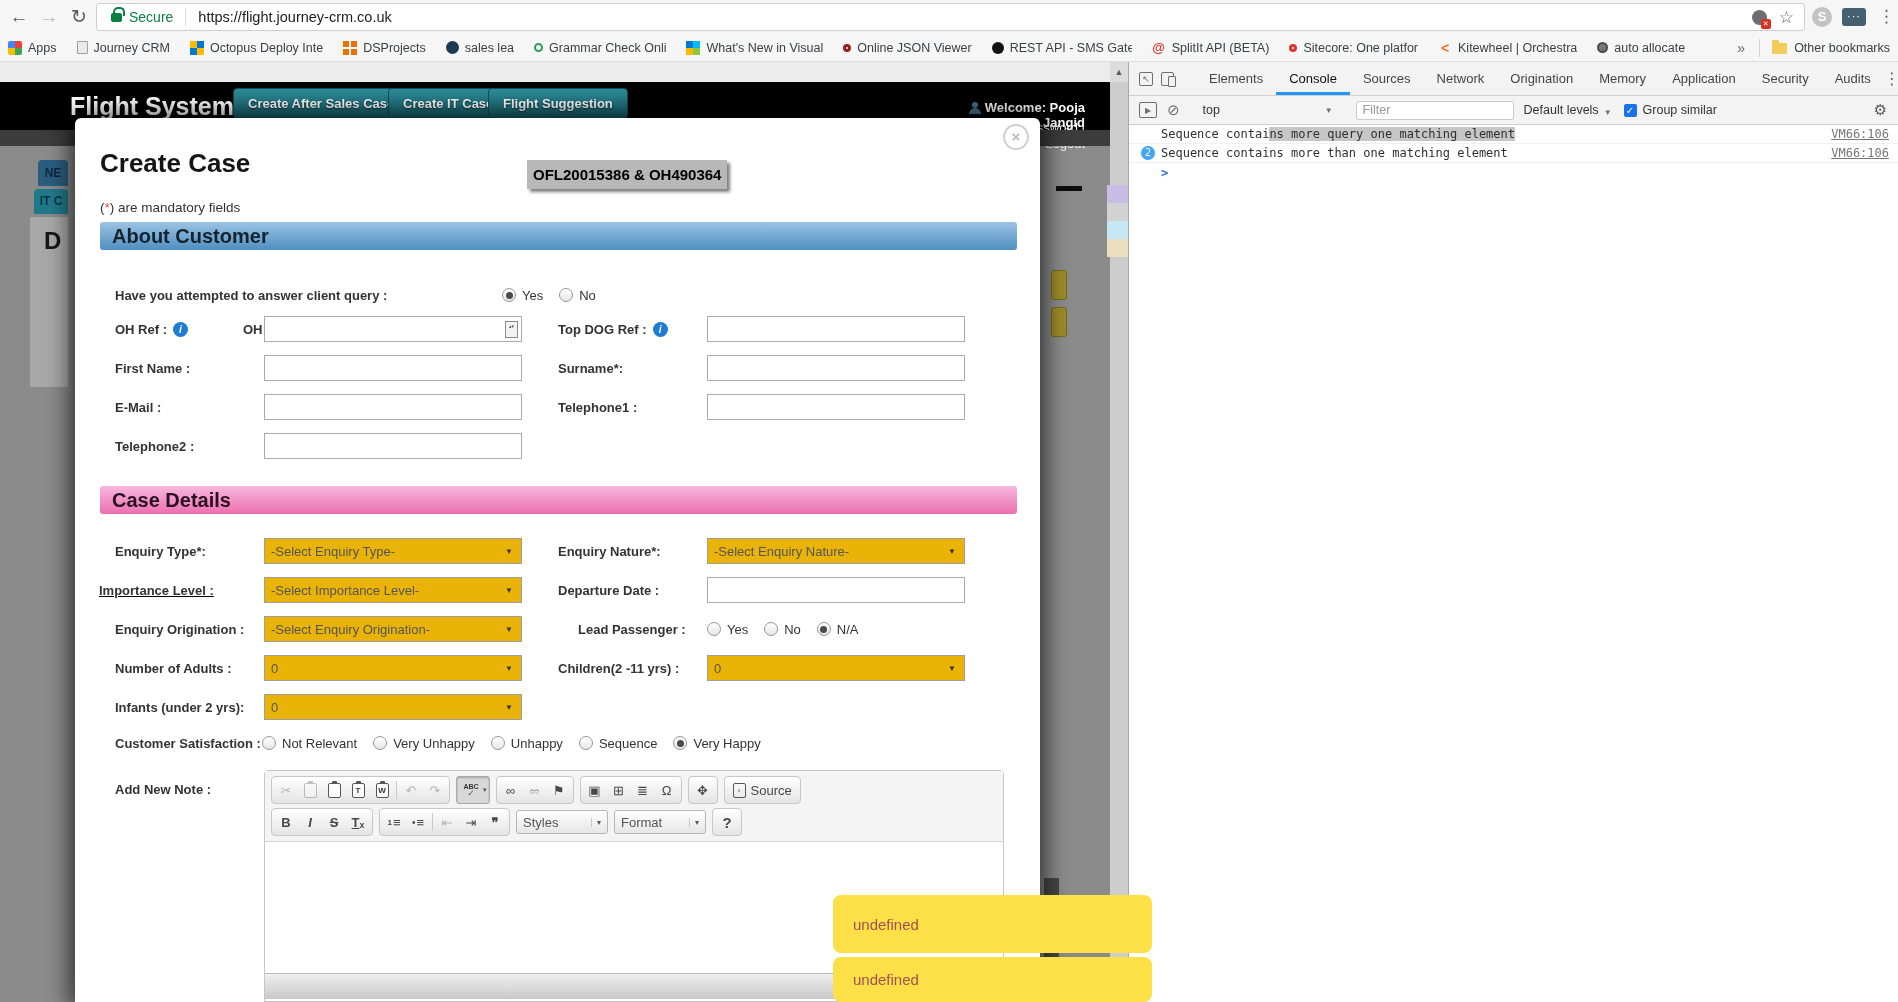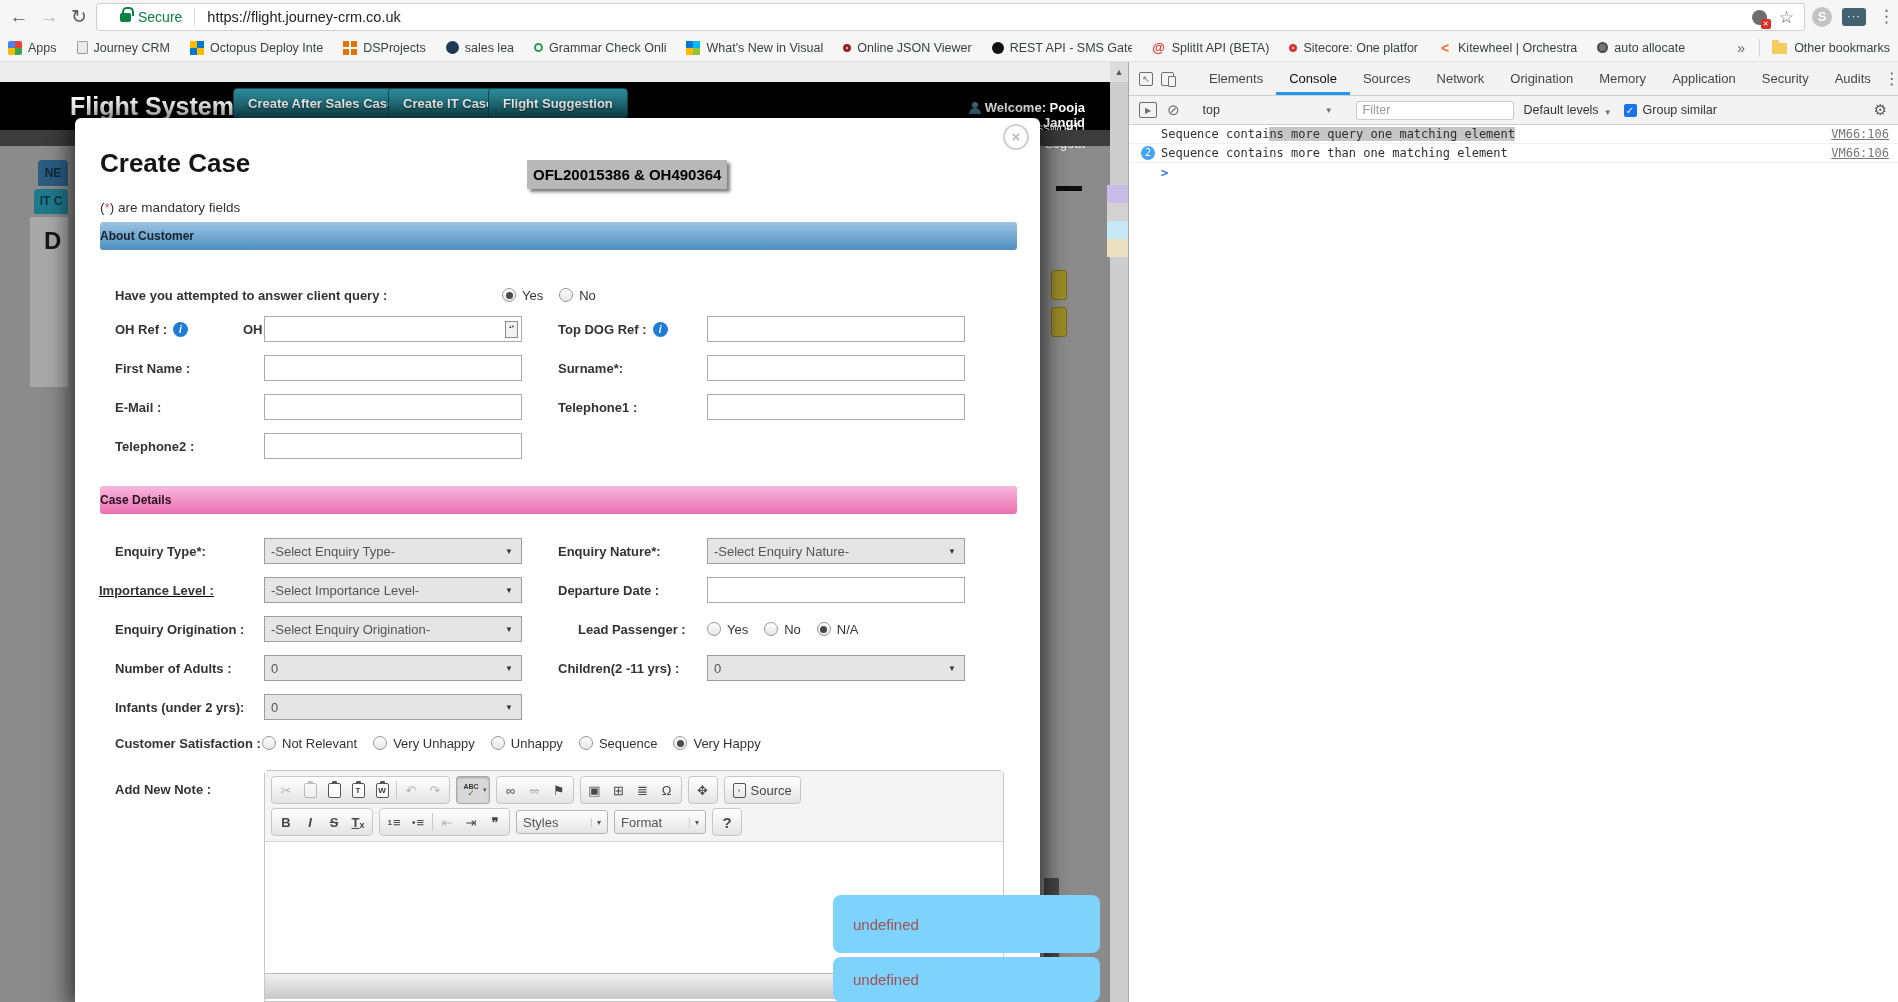--- a/index.html
+++ b/index.html
@@ -6,21 +6,21 @@
   html,body { width:1898px; height:1002px; overflow:hidden; background:#fff;
               font-family:"Liberation Sans", sans-serif; }
   #screen { position:relative; width:1898px; height:1002px; overflow:hidden; background:#fff; }
   .abs { position:absolute; }
   .mono { font-family:"DejaVu Sans Mono", monospace; }
 
   
   #chrome-bar { left:0; top:0; width:1898px; height:34px; background:#f6f6f6; }
   .navbtn { font-size:19px; color:#5a5a5a; top:4px; width:26px; height:26px; text-align:center; line-height:26px; }
   .navbtn.disabled { color:#b9b9b9; }
-  #omnibox { left:96px; top:3px; width:1709px; height:28px; background:#fff; border:1px solid #cfcfcf; border-radius:3px; display:flex; align-items:center;padding-left:9px; }
+  #omnibox { left:96px; top:3px; width:1709px; height:28px; background:#fff; border:1px solid #cfcfcf; border-radius:3px; display:flex; align-items:center; }
   .lockicon { width:11px; height:9px; background:#0b8043; border-radius:2px; position:relative; margin:0 7px 0 14px; }
   .lockicon:before { content:""; position:absolute; left:1.5px; top:-6px; width:8px; height:7px; border:2px solid #0b8043; border-bottom:none; border-radius:5px 5px 0 0; }
   #secure-label { color:#0b8043; font-size:14px; }
   .omni-sep { width:1px; height:18px; background:#d9d9d9; margin:0 12px; }
   #url-text { color:#202124; font-size:14.5px; flex:1; }
   #key-badge { position:relative; width:15px; height:15px; background:#6b6f73; border-radius:50% 50% 30% 50%; margin-right:12px; }
   #key-badge .badge { position:absolute; right:-4px; bottom:-4px; width:10px; height:10px; background:#d93025; border-radius:2px; color:#fff; font-size:7px; line-height:10px; text-align:center; }
   #omni-star { font-size:17px; color:#5f6368; margin-right:10px; }
   #skype-ic { left:1812px; top:7px; width:20px; height:20px; border-radius:50%; background:#c3c3c3; color:#fff; font-weight:bold; font-size:13px; text-align:center; line-height:20px; }
   #ext-ic { left:1842px; top:8px; width:24px; height:18px; background:#44616f; border-radius:3px; color:#fff; font-size:11px; letter-spacing:1px; text-align:center; line-height:16px; }
@@ -76,28 +76,28 @@
   #pg-scroll .arrow { width:18px; height:20px; background:#dcdcdc; color:#5a5a5a; font-size:9px; text-align:center; line-height:20px; }
   .sb-block { position:absolute; left:-3px; width:21px; height:18px; }
 
   
   #modal { left:75px; top:118px; width:965px; height:884px; background:#fff; border-radius:6px 6px 0 0; box-shadow:0 0 22px 6px rgba(0,0,0,.62); z-index:5; }
   #modal-close { left:928px; top:6px; width:26px; height:26px; border:2px solid #cfcfcf; border-radius:50%; color:#b9b9b9; font-size:15px; font-weight:bold; text-align:center; line-height:22px; }
   #modal-title { left:25px; top:30px; font-size:26px; font-weight:bold; color:#151515; }
   #modal-ref { left:452px; top:42px; font-size:15px; font-weight:bold; color:#000; background:#b8b8b8; padding:6px 6px; box-shadow:3px 3px 3px rgba(0,0,0,.5); white-space:nowrap; }
   #mandatory-note { left:25px; top:82px; font-size:13.5px; color:#333; }
   .red { color:#d9534f; }
-  .sec-bar { left:25px; width:917px; height:28px; border-radius:3px; font-size:12px; font-weight:bold; line-height:28px; color:#14232e; }
+  .sec-bar { left:25px; width:917px; height:28px; border-radius:3px; font-size:20px; font-weight:bold; line-height:28px; padding-left:12px; color:#14232e; }
   #sec-about { top:104px; background:linear-gradient(#9cc3e3,#4f8fc0); }
   #sec-details { top:368px; background:linear-gradient(#f6b8de,#ec6fb0); color:#2b1020; }
   .flabel { font-size:13px; font-weight:bold; color:#333; white-space:nowrap; }
   .fg { position:absolute; display:flex; align-items:center; height:26px; }
   .tbox { width:258px; height:26px; border:1px solid #ababab; background:#fff; position:relative; }
   .stepper { position:absolute; right:3px; top:4px; width:13px; height:17px; border:1px solid #8a8a8a; background:#f2f2f2; font-size:5px; line-height:8px; text-align:center; color:#555; }
-  .selbox { width:258px; height:26px; border:1px solid #9e9e9e; background:#e5e5e5; display:flex; align-items:center; font-size:13px; color:#555; padding:0 6px; position:relative; }
+  .selbox { width:258px; height:26px; border:1px solid #9e9e9e; background:#eab308; display:flex; align-items:center; font-size:13px; color:#555; padding:0 6px; position:relative; }
   .selbox .arr { position:absolute; right:8px; font-size:8px; color:#333; }
   .radio { width:14px; height:14px; border:1px solid #979797; border-radius:50%; background:linear-gradient(#fff,#e6e6e6); display:inline-flex; align-items:center; justify-content:center; flex:0 0 auto; }
   .radio.checked:after { content:""; width:7px; height:7px; border-radius:50%; background:#4a4a4a; }
   .ropt { display:flex; align-items:center; gap:6px; font-size:13px; font-weight:bold; color:#444; margin-right:16px; }
   .ropt.normal { font-weight:normal; color:#333; }
   .info-ic { width:15px; height:15px; border-radius:50%; background:#1f7cd6; color:#fff; font-size:10px; font-weight:bold; font-style:italic; text-align:center; line-height:15px; margin-left:6px; flex:0 0 auto; }
 
   
   #editor { left:189px; top:652px; width:740px; height:232px; border:1px solid #c6c6c6; border-radius:4px 4px 0 0; background:#fff; }
   .tb-row { display:flex; align-items:center; gap:6px; padding:5px 6px 2px 6px; background:#f4f4f4; }
@@ -112,21 +112,21 @@
   .spell { display:flex; flex-direction:column; align-items:center; line-height:1; }
   .spell .a { font-size:7px; font-weight:bold; color:#333; }
   .spell .c { font-size:9px; color:#2d7d2d; margin-top:-1px; }
   .ddbtn { display:flex; align-items:center; justify-content:space-between; width:92px; height:24px; border:1px solid #b5b5b5; border-radius:3px; background:linear-gradient(#fff,#e6e6e6); font-size:13px; color:#555; padding:0 6px; }
   .ddbtn .arr { font-size:8px; color:#555; border-left:1px solid #c9c9c9; padding-left:5px; }
   .src-ic { width:13px; height:15px; border:1.5px solid #555; border-radius:2px; font-size:8px; color:#555; display:flex; align-items:center; justify-content:center; margin-right:5px; }
   #ed-content { height:131px; background:#fff; }
   #ed-footer { height:26px; background:linear-gradient(#efefef,#c9c9c9); border-top:1px solid #bbb; }
 
   
-  .toast { left:833px; width:267px; background:#7dd3fc; border-radius:8px; color:#a05252; font-size:15px; z-index:9; padding-left:20px; display:flex; align-items:center; }
+  .toast { left:833px; width:319px; background:#fde047; border-radius:8px; color:#a05252; font-size:15px; z-index:9; padding-left:20px; display:flex; align-items:center; }
 
   
   #devtools { left:1128px; top:62px; width:770px; height:940px; background:#fff; border-left:1px solid #a9a9a9; }
   #dt-tabbar { left:0; top:0; width:770px; height:34px; background:#f3f3f3; border-bottom:1px solid #d0d0d0; display:flex; align-items:stretch; padding-left:10px; }
   .dt-icbox { display:flex; align-items:center; margin-right:8px; }
   .insp { position:relative; width:14px; height:14px; border:1.5px solid #6e6e6e; border-radius:2px; color:#6e6e6e; font-size:9px; line-height:12px; text-align:center; }
   .device { position:relative; width:13px; height:14px; border:1.5px solid #6e6e6e; border-radius:2px; }
   .device:after { content:""; position:absolute; right:-3px; bottom:-2px; width:6px; height:9px; background:#f3f3f3; border:1.5px solid #6e6e6e; border-radius:1px; }
   .dt-sep { width:1px; background:#d0d0d0; margin:6px 10px 6px 4px; }
   .dt-tab { display:flex; align-items:center; padding:0 13px; font-size:13px; color:#454545; border-bottom:3px solid transparent; border-top:3px solid transparent; }

